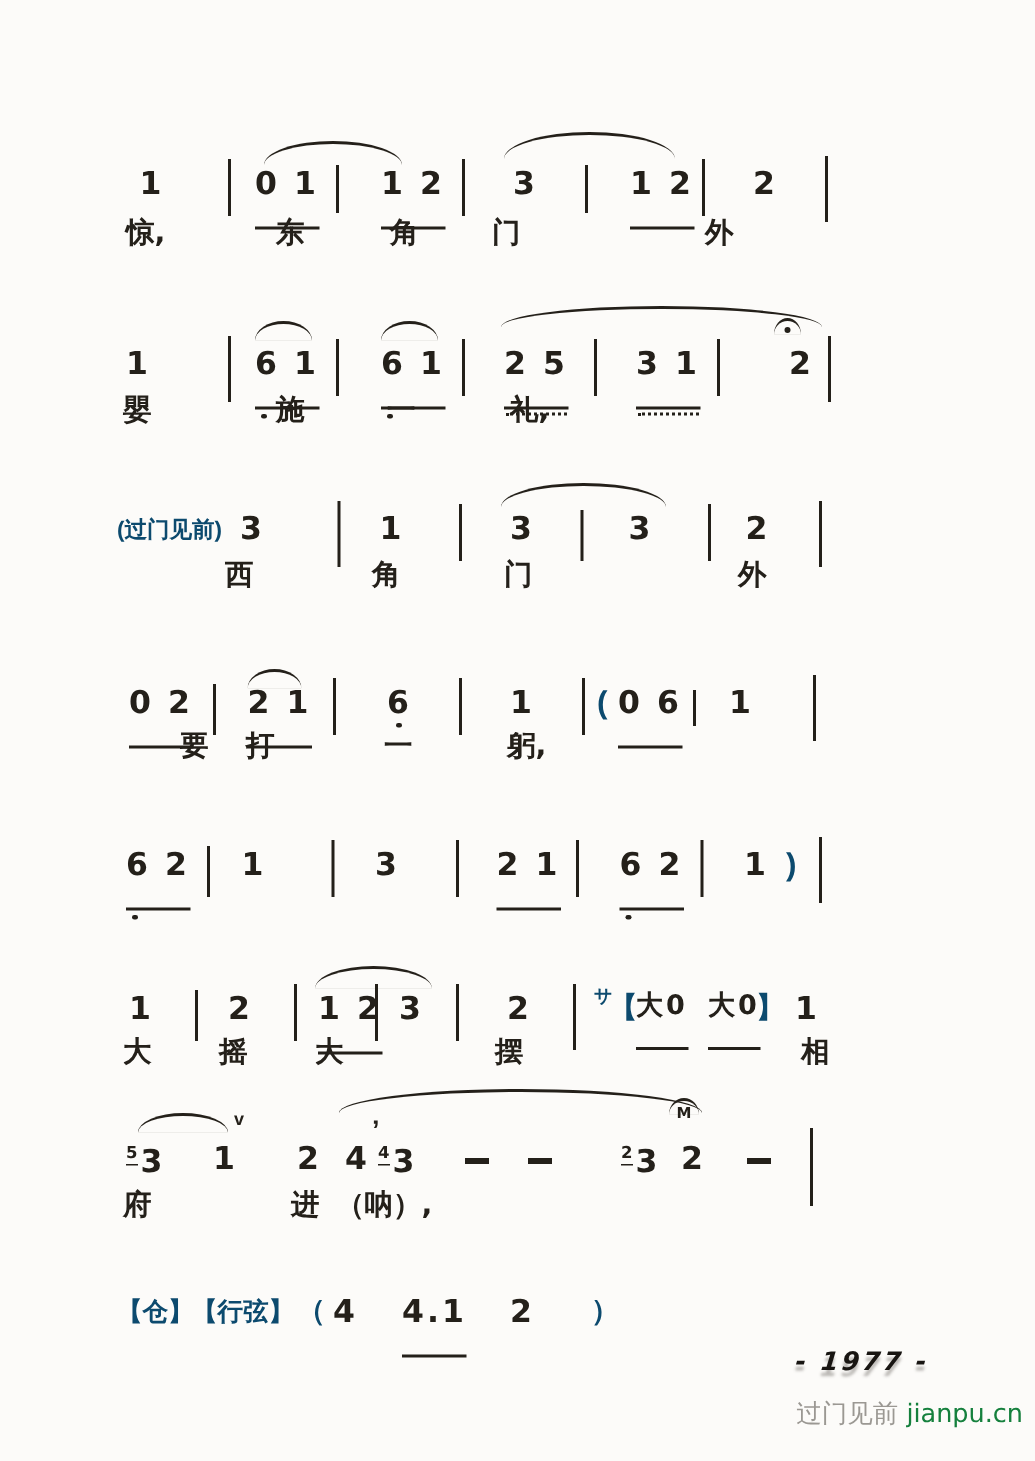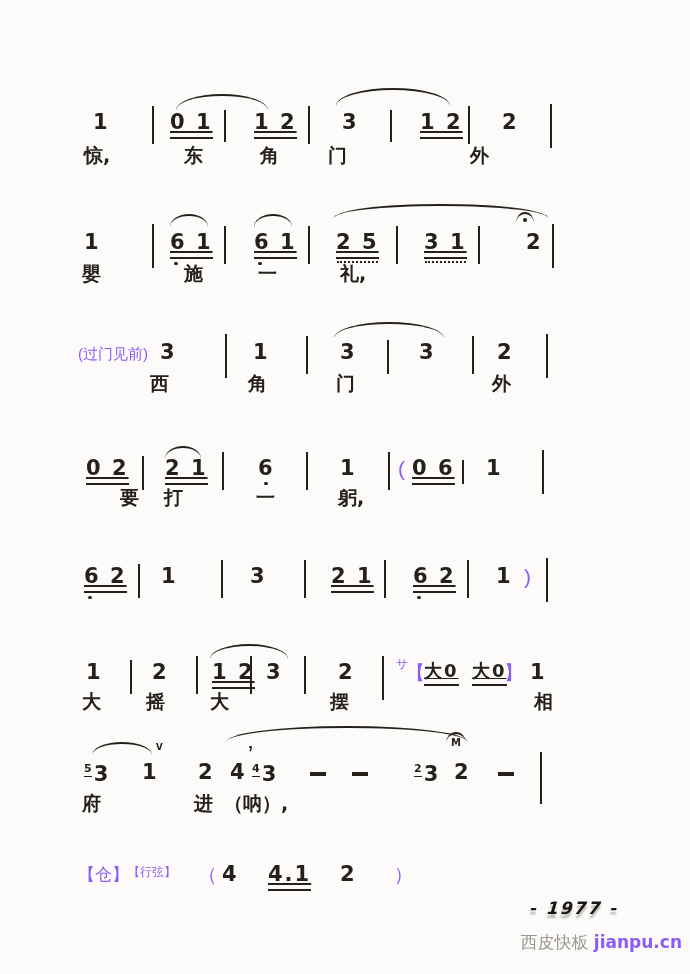--- a/index.html
+++ b/index.html
@@ -13,33 +13,33 @@
   }
   
   .n{
     position:absolute;
     font:700 21px "DejaVu Sans", sans-serif;
     letter-spacing:2px;
     line-height:1;
     color:#24201a;
     white-space:nowrap;
   }
-  .n.u{ border-bottom:2.5px solid #24201a; padding-bottom:4px;text-decoration:underline;}
+  .n.u{ border-bottom:2.5px solid #24201a; padding-bottom:18px;}
   .du{ position:absolute; left:1px; right:1px; bottom:-6px; border-bottom:2px dotted #24201a; height:0;}
   .ndot{ position:absolute; width:3.5px; height:3.5px; background:#24201a; border-radius:50%;}
   .g{
     font:700 11px "DejaVu Sans", sans-serif;
     letter-spacing:0;
     vertical-align:9px;
     border-bottom:1.5px solid #24201a;
     margin-right:2px;
     padding-bottom:1px;
   }
   .b{ position:absolute; width:2px; background:#24201a;}
-  .tx{ position:absolute; font-weight:400; line-height:1.2; color:#8b5cf6; white-space:nowrap;}
+  .tx{ position:absolute; font-weight:700; line-height:1.2; color:#0c4a6e; white-space:nowrap;}
   .ly{
     position:absolute;
     font:600 19px "DejaVu Sans", sans-serif;
     line-height:1;
     color:#24201a;
     white-space:nowrap;
   }
   .slur{
     position:absolute;
     border-top:2px solid #24201a;
@@ -63,21 +63,21 @@
     transform:skewX(-6deg);
     text-shadow:0 4px 2px rgba(60,55,50,.35);
     color:#181512;
   }
   .site-line{
     position:absolute; right:8px; top:931px;
     font:400 17px "DejaVu Sans", sans-serif;
     white-space:nowrap;
   }
   .site-name{ color:#9b9893; }
-  .site-url{ color:#8b5cf6;font-weight:bold; }
+  .site-url{ color:#15803d; }
 </style>
 </head>
 <body>
 
 <div class="sheet">
   <div id="score">
       <div class="n" style="left: 93px; top: 112px;">1</div>
       <div class="b" style="left: 152px; top: 106px; height: 38px;"></div>
       <div class="n u" style="left: 170px; top: 112px;">0 1</div>
       <div class="b" style="left: 224px; top: 110px; height: 32px;"></div>
@@ -200,26 +200,26 @@
       <div class="slur" style="left: 92px; top: 742px; width: 60px; height: 11px;"></div>
       <div class="slur" style="left: 226px; top: 726px; width: 242px; height: 14px;"></div>
       <div class="mk" style="left: 156px; top: 740px; font-size: 12px;">v</div>
       <div class="mk" style="left: 248px; top: 744px; font-size: 18px;">’</div>
       <div class="marc-arc" style="left: 446px; top: 732px; width: 20px;"></div>
       <div class="marc-m" style="left: 451px; top: 737px;">M</div>
       <div class="ly" style="left: 82px; top: 794px;">府</div>
       <div class="ly" style="left: 194px; top: 794px;">进</div>
       <div class="ly" style="left: 224px; top: 794px;">（呐）,</div>
       <div class="tx" style="left: 78px; top: 865px; font-size: 17px;">【仓】</div>
-      <div class="tx" style="left: 128px; top: 865px; font-size: 12px;">【行弦】</div>
+      <div class="tx" style="left: 128px; top: 865px; font-size: 17px;">【行弦】</div>
       <div class="tx" style="left: 198px; top: 864px; font-size: 19px;">（</div>
       <div class="n" style="left: 222px; top: 864px;">4</div>
       <div class="n u" style="left: 268px; top: 864px;">4.1</div>
       <div class="n" style="left: 340px; top: 864px;">2</div>
       <div class="tx" style="left: 394px; top: 864px; font-size: 19px;">）</div>
     </div>
   <div class="page-num">- 1977 -</div>
   <div class="site-line">
-    <span class="site-name">西皮快板</span>
+    <span class="site-name">过门见前</span>
     <span> </span>
     <span class="site-url">jianpu.cn</span>
   </div>
 </div>
 
 </body></html>

